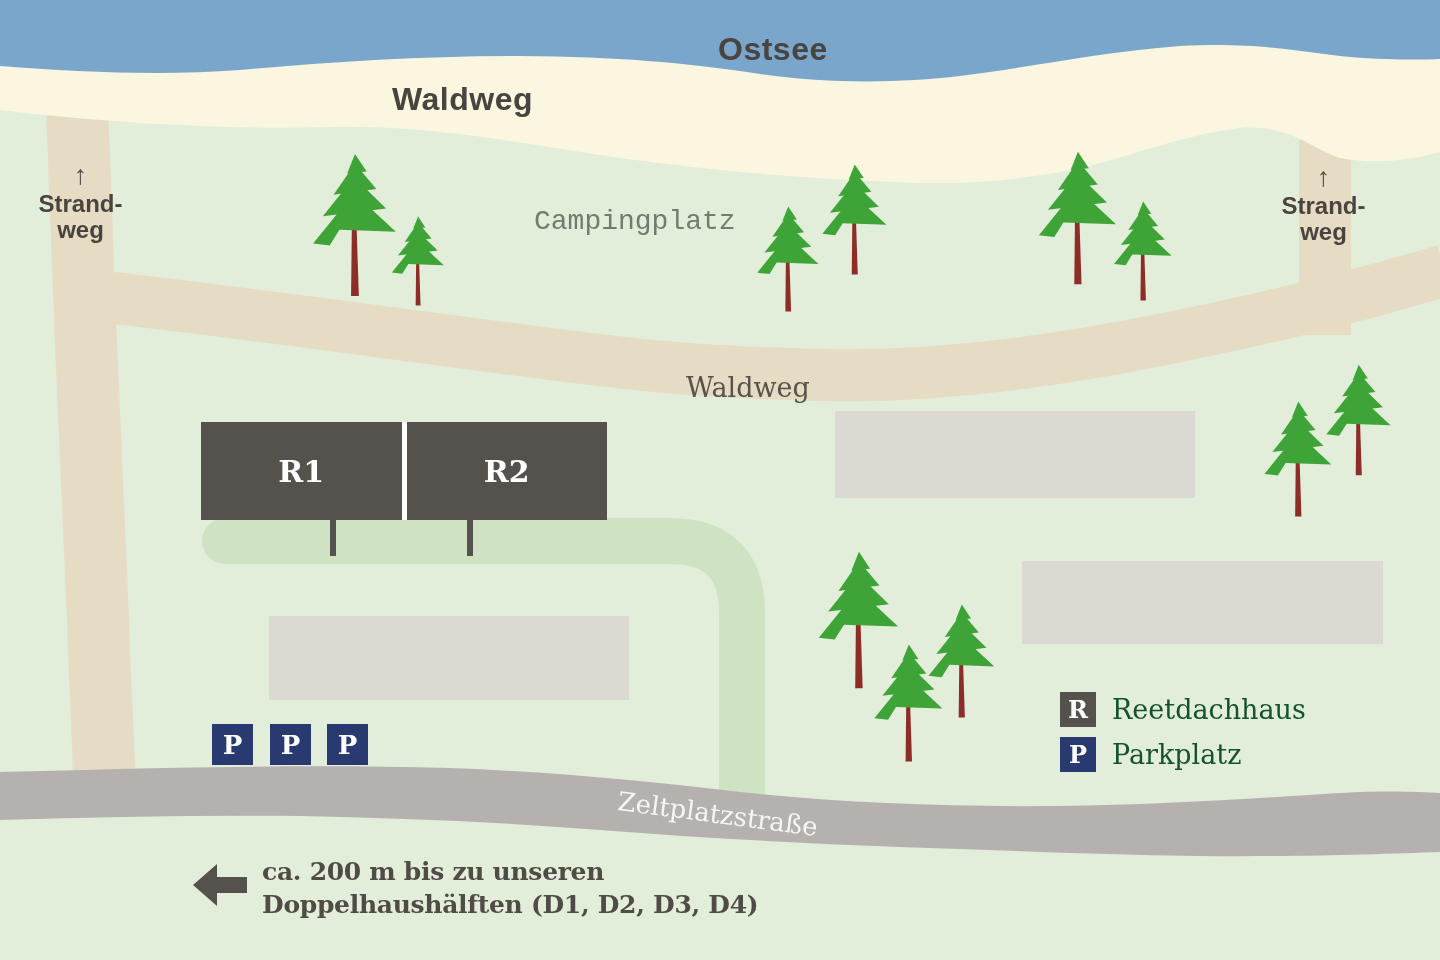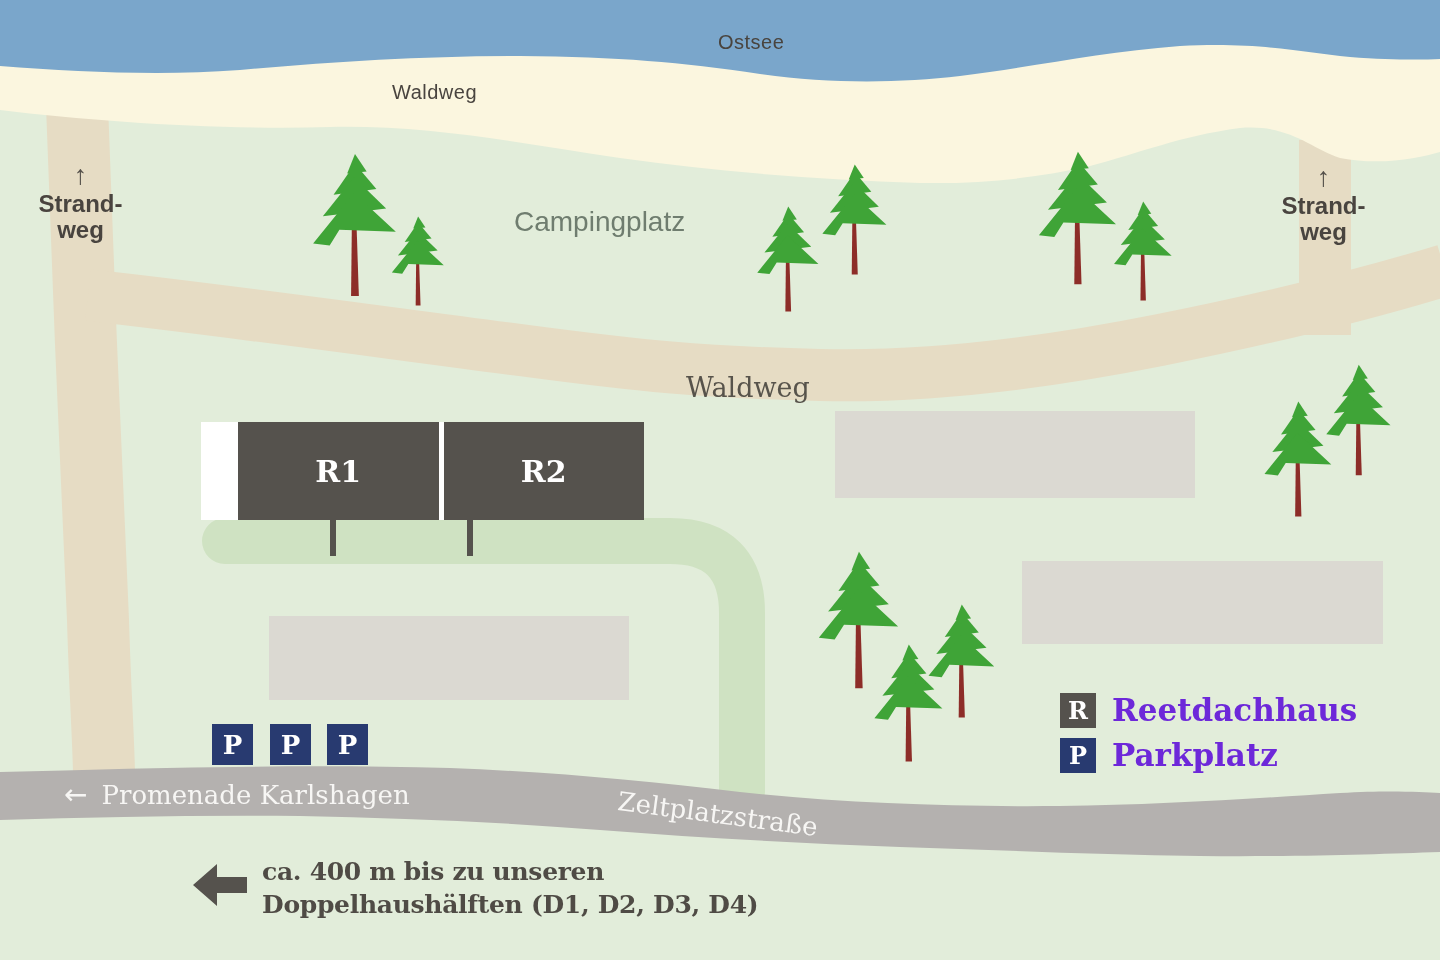--- a/index.html
+++ b/index.html
@@ -1,41 +1,41 @@
 <!DOCTYPE html>
 <html><head>
 <meta charset="utf-8">
 <style>
   html,body{margin:0;padding:0;background:#e2edda;}
   .stage{position:relative;width:1440px;height:960px;overflow:hidden;background:#e2edda;
          font-family:"Liberation Sans",sans-serif;}
   .stage svg.terrain{position:absolute;left:0;top:0;width:1440px;height:960px;display:block;}
   .abs{position:absolute;}
   
-  .sea-label,.beach-label{font-weight:400;font-size:20px;color:#49443f;letter-spacing:.5px;}
+  .sea-label,.beach-label{font-weight:700;font-size:32px;color:#49443f;letter-spacing:.5px;}
   .pathlabel{font-weight:700;font-size:24px;color:#49443f;text-align:center;line-height:1.08;}
   .pathlabel .arrow{font-size:27px;font-weight:700;color:#55514b;line-height:1;margin-bottom:2px;}
-  .campsite-label{font-family:Liberation Sans, sans-serif;font-size:28px;color:#6f7d6f;line-height:1.17;}
+  .campsite-label{font-family:Liberation Mono, monospace;font-size:28px;color:#6f7d6f;line-height:1.17;margin-left:20px;}
   .waldweg-label{font-family:"DejaVu Serif",serif;font-size:27px;color:#57534b;margin-top:24px;}
   
-  .rrow{display:flex;background:#fff;gap:5px;padding-left:37px;}
+  .rrow{display:flex;background:#fff;gap:5px;}
   .rcell{flex:1;background:#55524d;display:flex;align-items:center;justify-content:center;
          color:#fff;font-family:"DejaVu Serif",serif;font-weight:700;font-size:30px;}
   .post{background:#55524d;width:6px;height:36px;}
   .grayrect{background:#dbd9d2;}
   
   .pspot{width:41px;height:41px;background:#283a70;color:#fff;display:flex;align-items:center;
          justify-content:center;font-family:"DejaVu Serif",serif;font-weight:700;font-size:26px;}
   
   .legend-item{display:flex;align-items:center;gap:16px;}
   .legend-box{width:36px;height:35px;display:flex;align-items:center;justify-content:center;
               color:#fff;font-family:"DejaVu Serif",serif;font-weight:700;font-size:24px;}
   .legend-box.r{background:#55524d;}
   .legend-box.p{background:#283a70;}
-  .legend-text{font-family:"DejaVu Serif",serif;font-weight:700;font-size:31px;color:#6d28d9;}
+  .legend-text{font-family:"DejaVu Serif",serif;font-weight:400;font-size:27px;color:#14532d;}
   
   .roadlabel{color:#f7f6f4;font-family:"DejaVu Serif",serif;font-size:26px;white-space:nowrap;}
   .roadlabel .arrow{font-family:"DejaVu Sans",sans-serif;font-size:28px;margin-right:14px;}
   .zelt{transform:rotate(7.5deg);transform-origin:left top;}
   
   .footer-text{font-family:"DejaVu Serif",serif;font-weight:700;font-size:25px;color:#4f4b45;
                line-height:1.3;letter-spacing:-.3px;}
   .tree{position:absolute;}
 </style>
 </head>
@@ -146,26 +146,23 @@
 
   <div class="abs legend-item" style="left:1060px;top:692px">
     <div class="legend-box r">R</div>
     <div class="legend-text">Reetdachhaus</div>
   </div>
   <div class="abs legend-item" style="left:1060px;top:737px">
     <div class="legend-box p">P</div>
     <div class="legend-text">Parkplatz</div>
   </div>
 
-  <div class="abs roadlabel" style="left:64px;top:778px">
-    <span class="arrow">←</span><span>Promenade Karlshagen</span>
-  </div>
   <div class="abs roadlabel zelt" style="left:620px;top:786px">Zeltplatzstraße</div>
 
   <svg class="abs" style="left:193px;top:864px" width="54" height="44" viewBox="0 0 54 44">
     <path d="M0,21 L24,0 L24,13 L54,13 L54,29 L24,29 L24,42 Z" fill="#55524d"></path>
   </svg>
   <div class="abs footer-text" style="left:262px;top:856px">
-    <div>ca. 400 m bis zu unseren</div>
+    <div>ca. 200 m bis zu unseren</div>
     <div>Doppelhaushälften (D1, D2, D3, D4)</div>
   </div>
 
 </div>
 
 </body></html>

